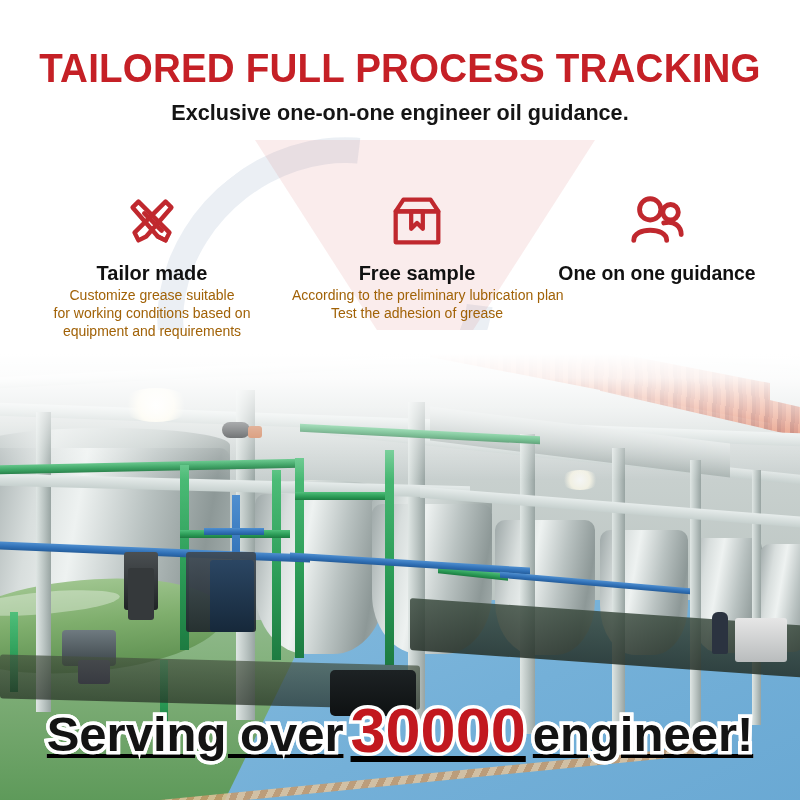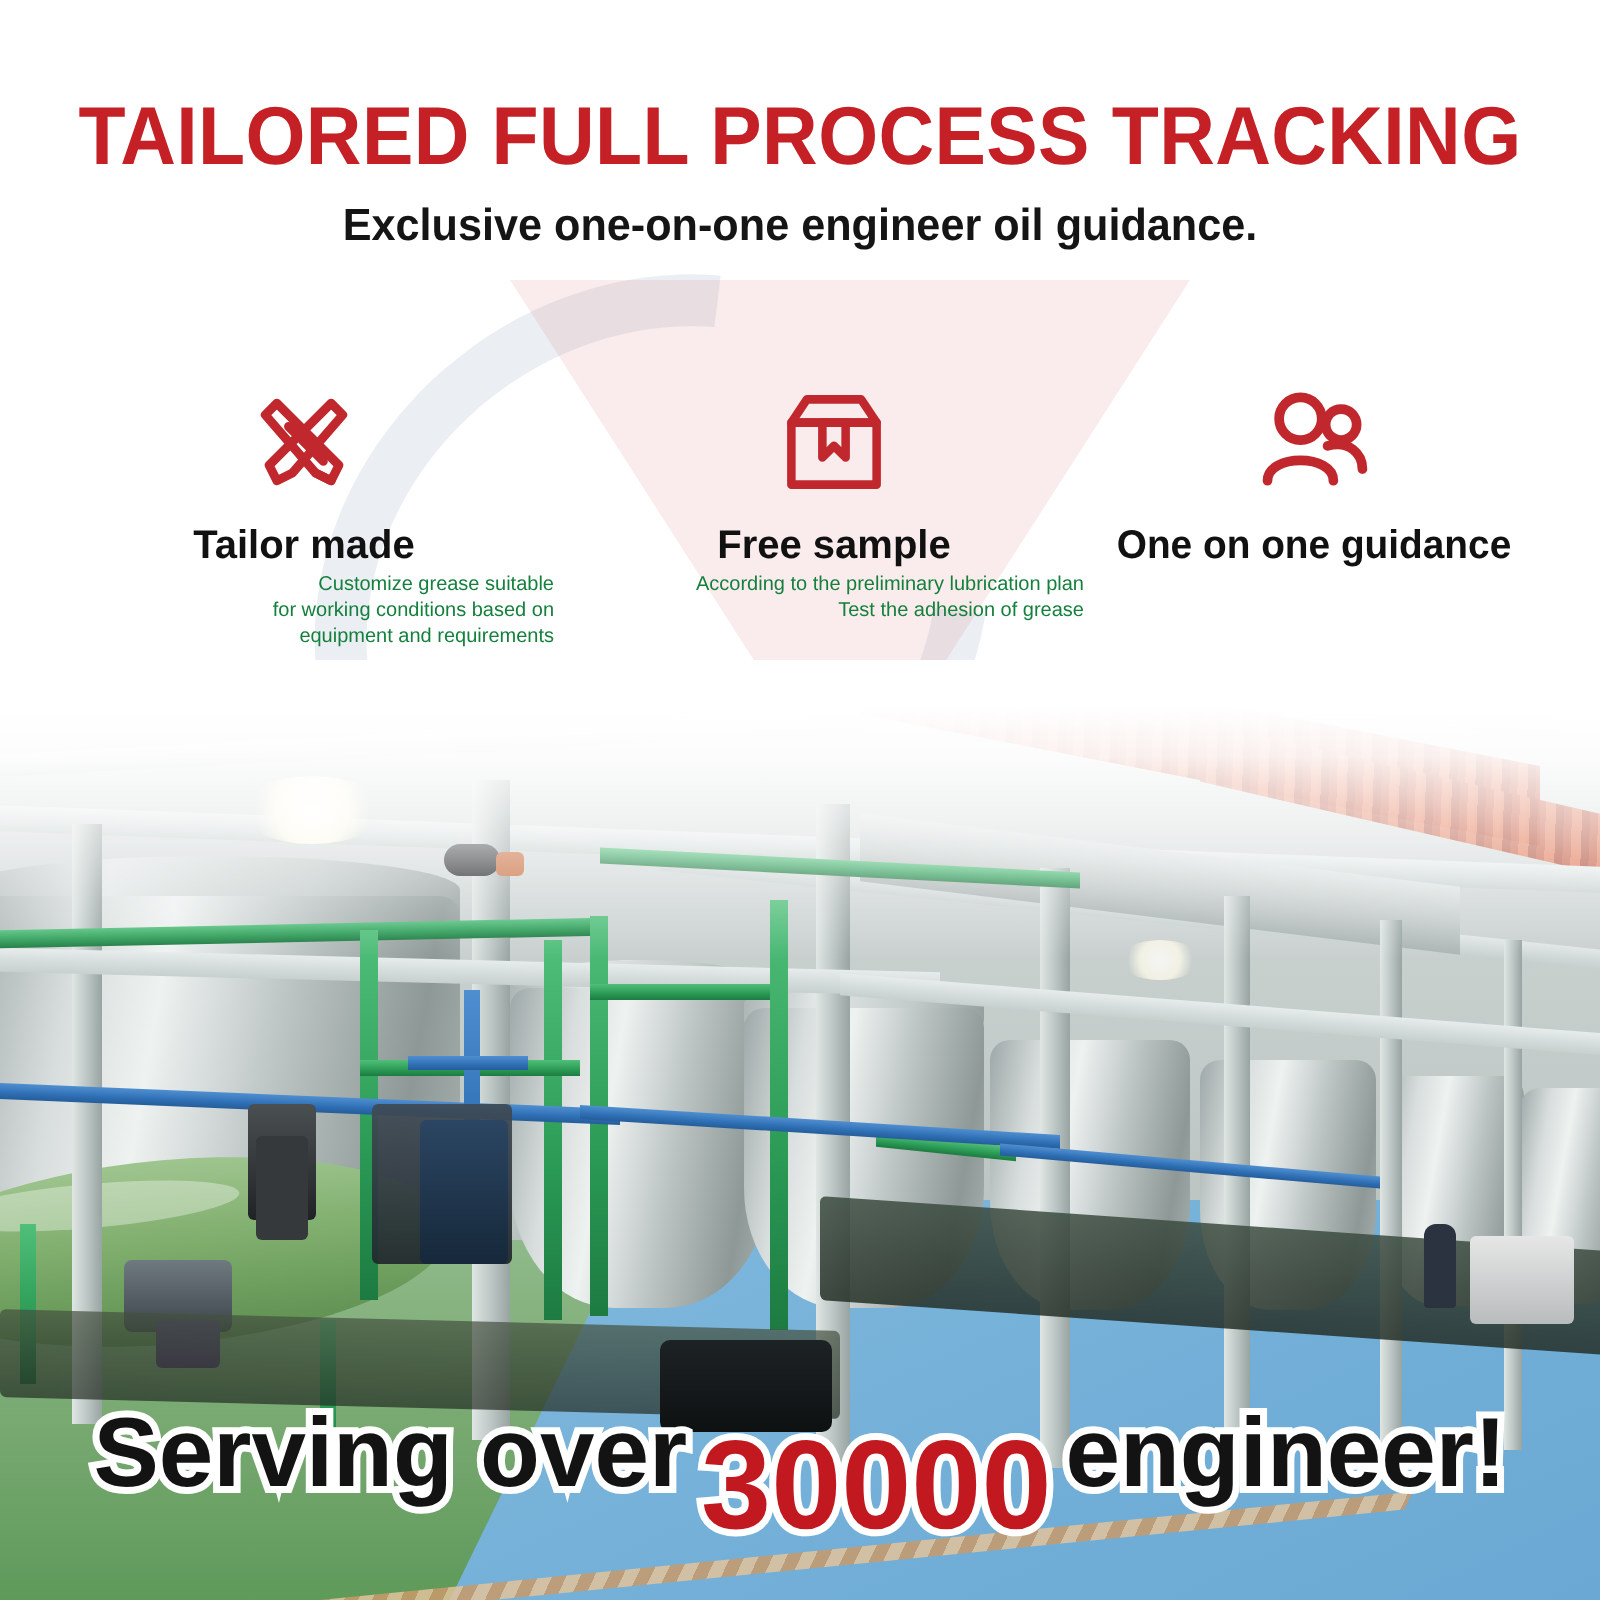--- a/index.html
+++ b/index.html
@@ -47,21 +47,21 @@
   .feat-1{left:27px;width:250px;}
   .feat-2{left:292px;width:250px;}
   .feat-3{left:532px;width:250px;}
   .feat-icon{height:72px;display:flex;align-items:center;justify-content:center;}
   .feat-icon svg{display:block;}
   .feat-title{
     margin:0;padding-top:6px;
     font-size:20px;line-height:1.05;font-weight:bold;color:#111;white-space:nowrap;
   }
   .feat-title.narrow{transform:scaleX(.97);}
-  .feat-desc{margin:0;padding-top:3px;font-size:10px;line-height:1.28;color:#15803d;text-align:right;}
+  .feat-desc{margin:0;padding-top:3px;font-size:14px;line-height:1.28;color:#a16207;}
   .feat-desc span{display:block;white-space:nowrap;}
 
   
   .photo{position:absolute;left:0;top:330px;width:800px;height:470px;overflow:hidden;z-index:2;}
   .photo-inner{position:absolute;left:0;top:0;width:800px;height:470px;overflow:hidden;}
   .fade{
     position:absolute;left:0;top:0;width:800px;height:150px;z-index:40;
     background:linear-gradient(to bottom,#ffffff 0%,#ffffff 16%,rgba(255,255,255,.92) 32%,rgba(255,255,255,.62) 55%,rgba(255,255,255,.25) 80%,rgba(255,255,255,0) 100%);
   }
   
@@ -95,34 +95,34 @@
     background:linear-gradient(to bottom,#4a4f52,#2d3133 70%,#1f2325);}
   .blob{position:absolute;border-radius:50%;}
 
   
   .banner{
     position:absolute;left:0;top:690px;width:800px;height:75px;z-index:30;
     display:flex;align-items:center;justify-content:center;
   }
   .banner-line{
     font-size:49px;line-height:1;font-weight:bold;white-space:nowrap;
-    display:flex;align-items:center;
+    display:flex;align-items:flex-end;text-decoration:underline;
   }
   .bn{
     color:#131313;
     -webkit-text-stroke:7px #ffffff;
     paint-order:stroke fill;
     text-shadow:0 0 1px #fff;
   }
   .bn-num{
     color:#C2181F;font-size:63px;
     -webkit-text-stroke:7px #ffffff;
     paint-order:stroke fill;
     padding:0 7px;
-    position:relative;top:16px;
+    position:relative;top:3px;
   }
 </style>
 </head>
 <body>
 
 <div class="poster">
 
   <div class="watermark">
     <div class="wm-c"></div>
     <div class="wm-tri"></div>

